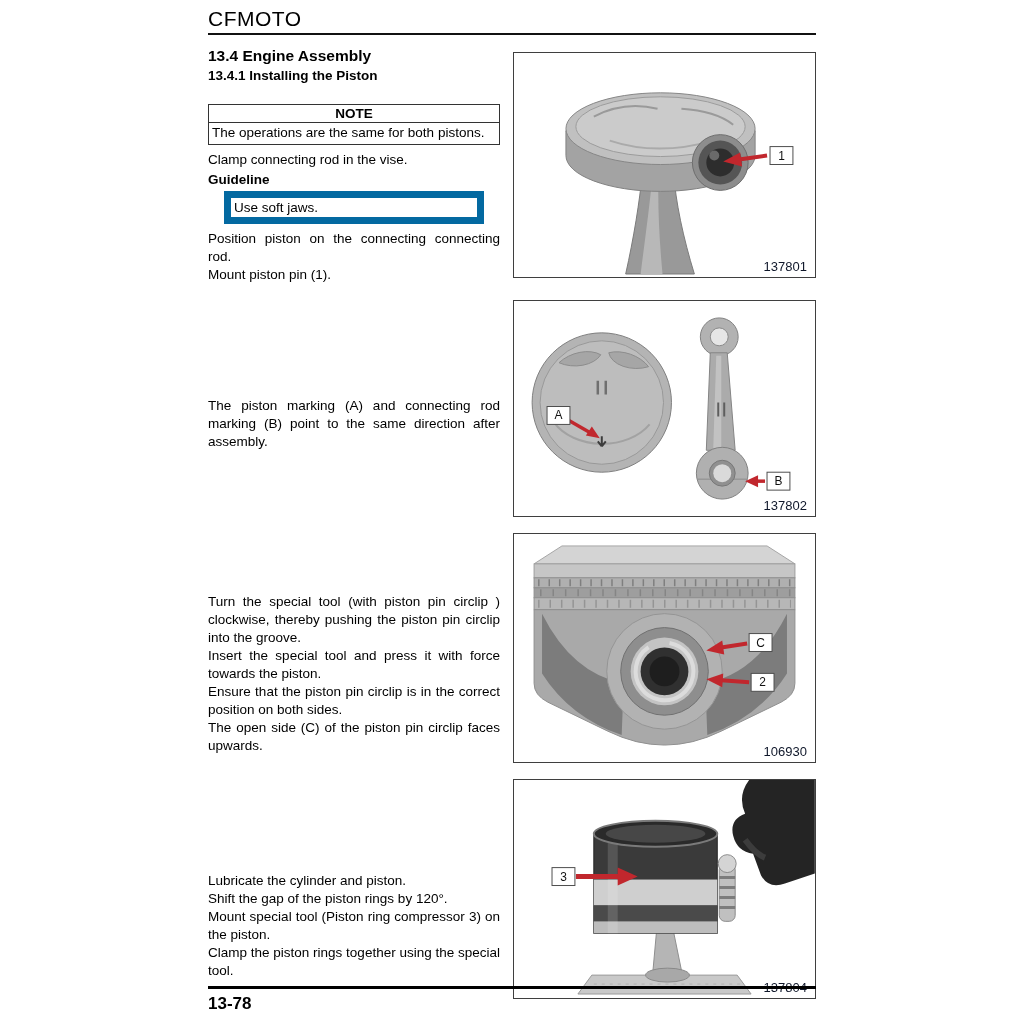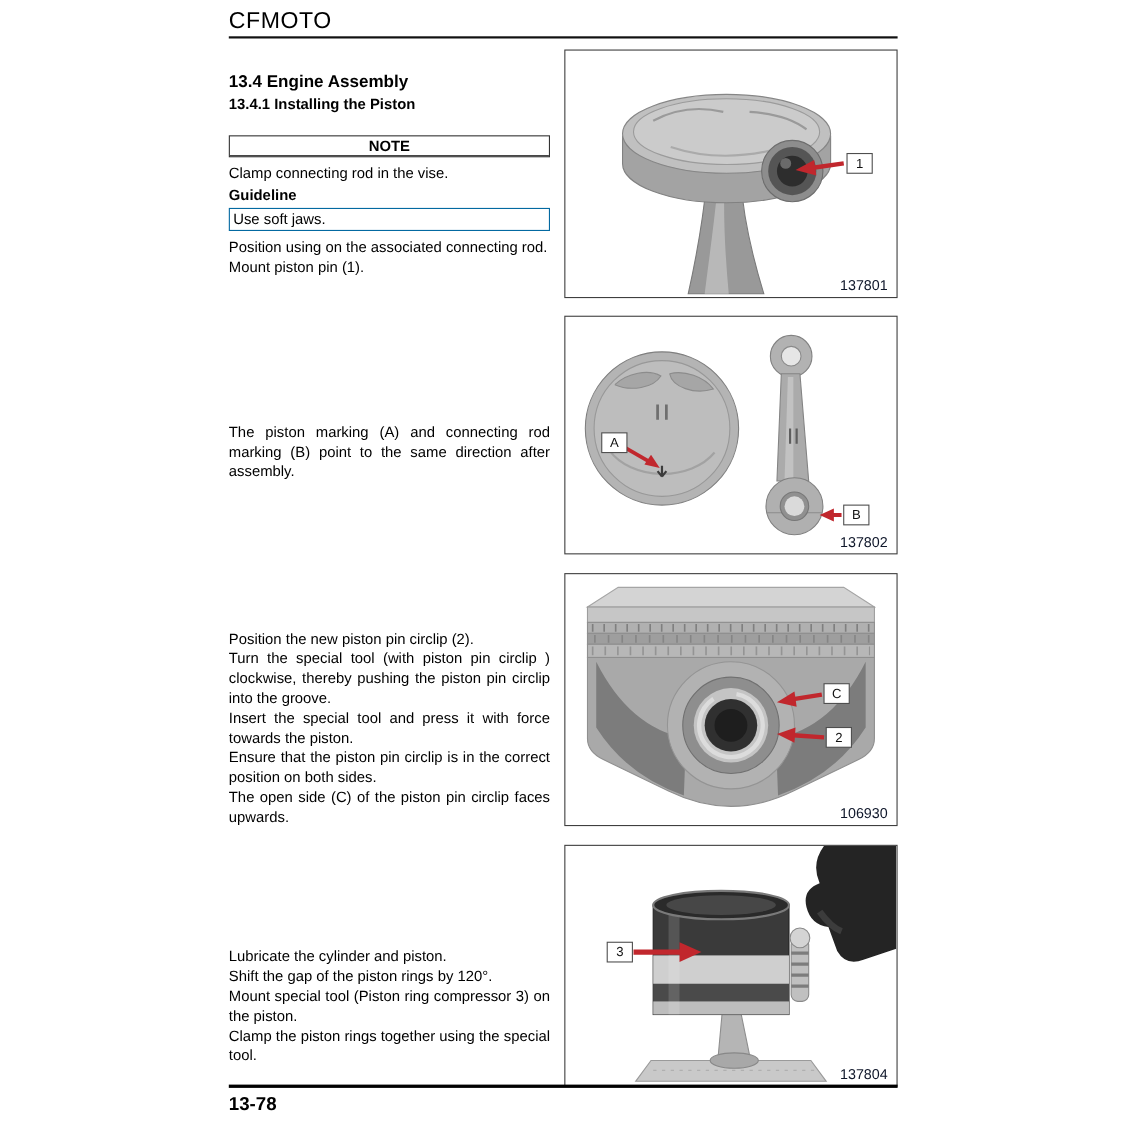--- a/index.html
+++ b/index.html
@@ -23,21 +23,21 @@
   .h2 { font-size:13.5px; font-weight:bold; margin:0 0 21px; }
 
   .note-box { border:1px solid #333; margin-bottom:6px; }
   .note-title { font-size:13.5px; font-weight:bold; text-align:center; border-bottom:1px solid #333; padding:1px 0; }
   .note-body { font-size:13.5px; line-height:18px; text-align:justify; padding:1px 3px 2px; }
 
   .body-text { font-size:13.5px; line-height:18px; }
   .jus { text-align:justify; }
   .mb { margin-bottom:3px; }
   .bold-label { font-size:13.5px; font-weight:bold; margin:3px 0 4px; }
-  .boxed-line { border:1px solid #0369a1; font-size:13.5px; line-height:17px; padding:1px 3px; margin:0 0 6px; }
+  .boxed-line { border:7px solid #0369a1; font-size:13.5px; line-height:17px; padding:1px 3px; margin:0 16px 6px; }
 
   figure.fig {
     position:relative; width:303px; background:#fff;
     border:1px solid #3f3f3f; overflow:hidden;
   }
   figure.fig svg { display:block; width:100%; height:100%; }
   .fig-num {
     position:absolute; right:6px; bottom:3px;
     font-size:13px; color:#0f172a; background:rgba(255,255,255,.85); padding:0 2px;
   }
@@ -60,25 +60,26 @@
 
   <div class="brand">CFMOTO</div>
   <div class="header-rule"></div>
 
   <div class="row">
     <div class="tcol">
       <div class="h1">13.4 Engine Assembly</div>
       <div class="h2">13.4.1 Installing the Piston</div>
       <div class="note-box">
         <div class="note-title">NOTE</div>
+        <div class="note-body">The operations are the same for both pistons.</div>
       </div>
       <p class="body-text mb">Clamp connecting rod in the vise.</p>
       <div class="bold-label">Guideline</div>
       <div class="boxed-line">Use soft jaws.</div>
-      <p class="body-text jus">Position using on the associated connecting rod.</p>
+      <p class="body-text jus">Position piston on the connecting connecting rod.</p>
       <p class="body-text">Mount piston pin (1).</p>
     </div>
     <div class="fcol">
       <figure class="fig" style="height:226px;">
         <svg viewBox="0 0 302 225">
 
           <path d="M129,118 C126,150 120,186 112,222 L181,222 C170,186 162,150 160,118 Z" fill="#999" stroke="#7a7a7a"></path>
           <path d="M139,122 C136,155 131,190 127,222 L149,222 C146,190 144,155 145,122 Z" fill="#b8b8b8"></path>
 
           <path d="M52,78 L52,103 A95,36 0 0 0 242,103 L242,78 Z" fill="#a3a3a3" stroke="#818181"></path>
@@ -154,21 +155,20 @@
             <text class="callout-txt" x="265.5" y="185" text-anchor="middle">B</text>
           </g>
         </svg>
         <span class="fig-num">137802</span>
       </figure>
     </div>
   </div>
 
   <div class="row">
     <div class="tcol pad-r3">
-      <p class="body-text jus">Position the new piston pin circlip (2).</p>
       <p class="body-text jus">Turn the special tool (with piston pin circlip ) clockwise, thereby pushing the piston pin circlip into the groove.</p>
       <p class="body-text jus">Insert the special tool and press it with force towards the piston.</p>
       <p class="body-text jus">Ensure that the piston pin circlip is in the correct position on both sides.</p>
       <p class="body-text jus">The open side (C) of the piston pin circlip faces upwards.</p>
     </div>
     <div class="fcol">
       <figure class="fig" style="height:230px;">
         <svg viewBox="0 0 302 229">
 
           <path d="M20,30 L48,12 L254,12 L282,30 Z" fill="#d4d4d4" stroke="#a5a5a5"></path>

